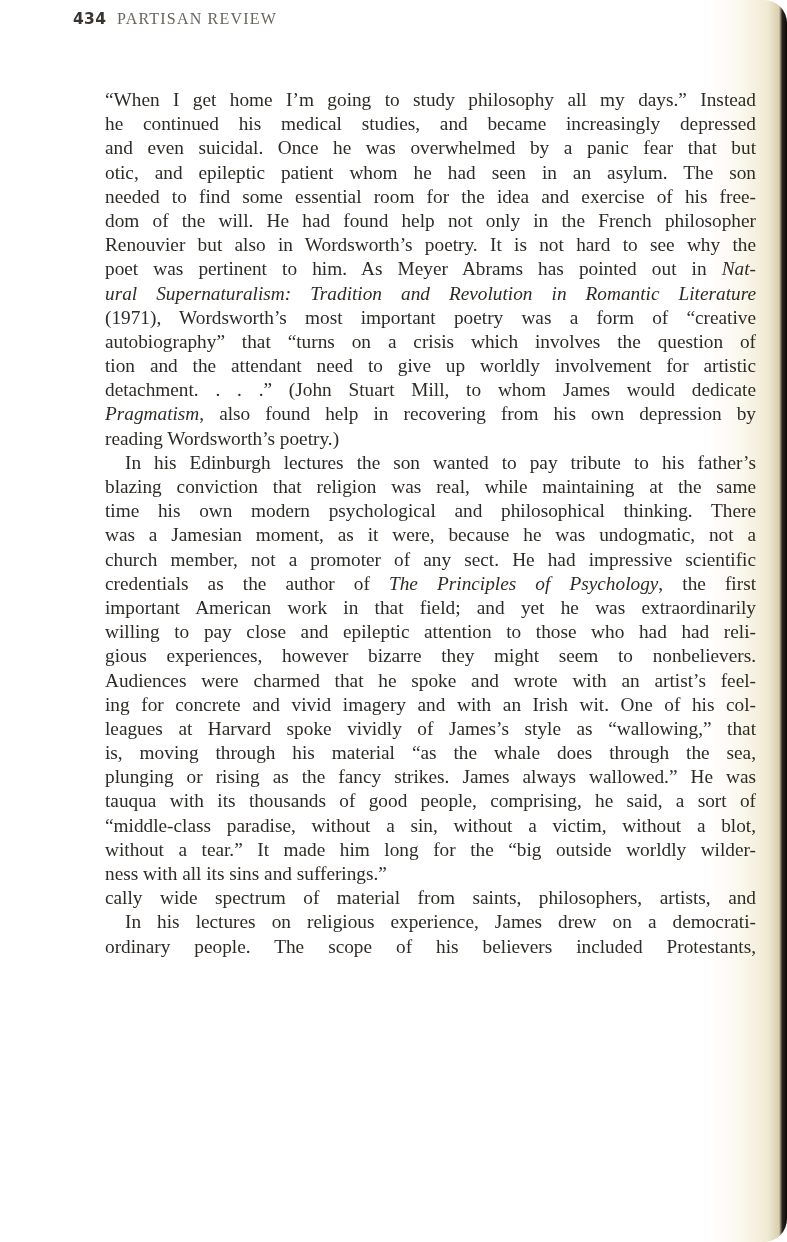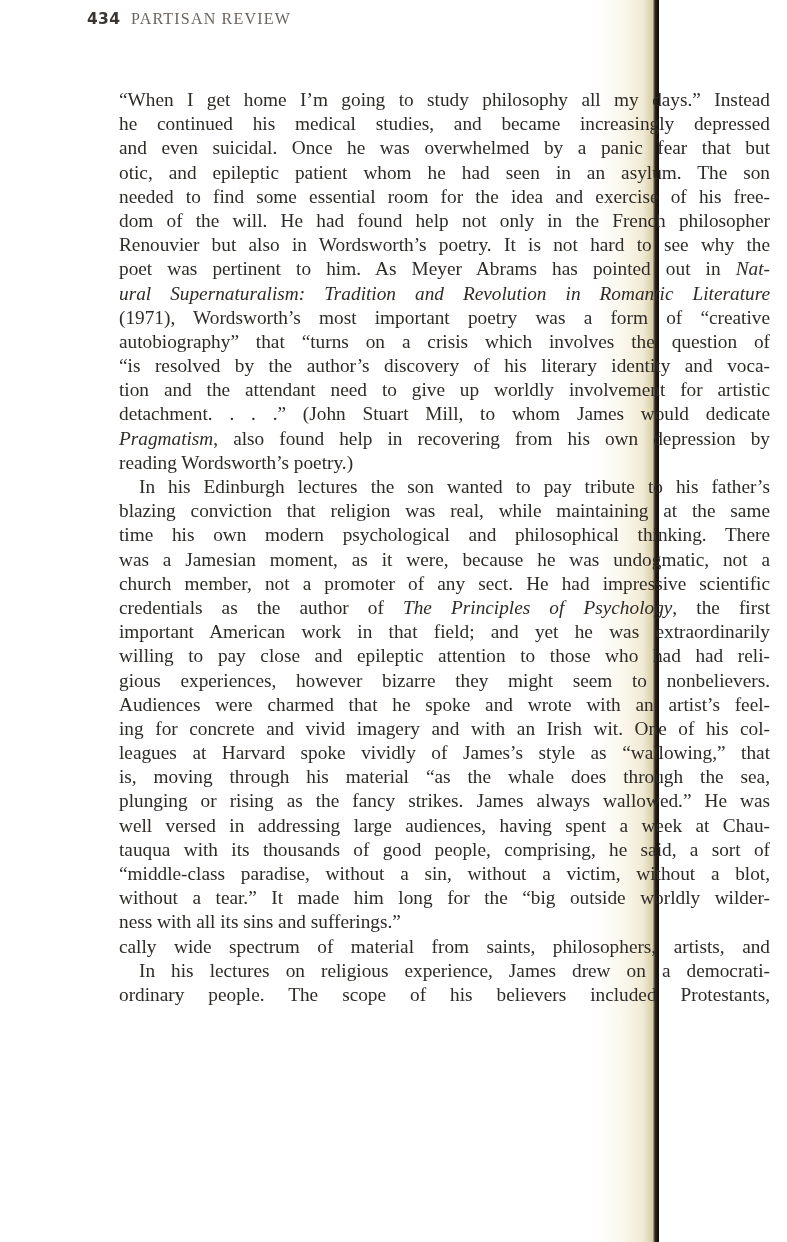--- a/index.html
+++ b/index.html
@@ -3,22 +3,23 @@
 <meta charset="utf-8">
 <style>
   html, body { margin: 0; padding: 0; }
   body {
     width: 787px; height: 1242px; overflow: hidden; position: relative;
     background: #ffffff;
     font-family: "Liberation Serif", "DejaVu Serif", serif;
     color: #2e2b27;
   }
   .page {
-    position: absolute; left: 14px; top: 0; width: 645px; height: 1242px;
+    position: absolute; left: 0; top: 0; width: 787px; height: 1242px;
     background: linear-gradient(to right, #ffffff 0%, #ffffff 90%, #fbf8ef 94%, #f1ead3 97.5%, #d9cfae 99%, #2a241b 99.4%, #0c0a08 100%);
+    border-radius: 23px;
   }
   .header {
     position: absolute; left: 73px; top: 9px;
     font-size: 17px; letter-spacing: 0.5px; white-space: nowrap;
   }
   .header .pagenum {
     font-family: "DejaVu Sans", sans-serif; font-weight: bold; font-size: 15.5px;
     color: #3a3531; margin-right: 6px; letter-spacing: 0.3px;
   }
   .header .journal {
@@ -49,40 +50,38 @@
       <span class="line"><span>he continued his medical studies, and became increasingly depressed</span></span>
       <span class="line"><span>and even suicidal. Once he was overwhelmed by a panic fear that but</span></span>
       <span class="line"><span>otic, and epileptic patient whom he had seen in an asylum. The son</span></span>
       <span class="line"><span>needed to find some essential room for the idea and exercise of his free-</span></span>
       <span class="line"><span>dom of the will. He had found help not only in the French philosopher</span></span>
       <span class="line"><span>Renouvier but also in Wordsworth’s poetry. It is not hard to see why the</span></span>
       <span class="line"><span>poet was pertinent to him. As Meyer Abrams has pointed out in </span><i>Nat-</i></span>
       <span class="line"><i>ural Supernaturalism: Tradition and Revolution in Romantic Literature</i></span>
       <span class="line"><span>(1971), Wordsworth’s most important poetry was a form of “creative</span></span>
       <span class="line"><span>autobiography” that “turns on a crisis which involves the question of</span></span>
-      <span class="line"><span>“is resolved by the author’s discovery of his literary identity and voca-</span></span>
       <span class="line"><span>tion and the attendant need to give up worldly involvement for artistic</span></span>
       <span class="line"><span>detachment. . . .” (John Stuart Mill, to whom James would dedicate</span></span>
       <span class="line"><i>Pragmatism</i><span>, also found help in recovering from his own depression by</span></span>
       <span class="line last"><span>reading Wordsworth’s poetry.)</span></span>
       <span class="line indent"><span>In his Edinburgh lectures the son wanted to pay tribute to his father’s</span></span>
       <span class="line"><span>blazing conviction that religion was real, while maintaining at the same</span></span>
       <span class="line"><span>time his own modern psychological and philosophical thinking. There</span></span>
       <span class="line"><span>was a Jamesian moment, as it were, because he was undogmatic, not a</span></span>
       <span class="line"><span>church member, not a promoter of any sect. He had impressive scientific</span></span>
       <span class="line"><span>credentials as the author of </span><i>The Principles of Psychology</i><span>, the first</span></span>
       <span class="line"><span>important American work in that field; and yet he was extraordinarily</span></span>
       <span class="line"><span>willing to pay close and epileptic attention to those who had had reli-</span></span>
       <span class="line"><span>gious experiences, however bizarre they might seem to nonbelievers.</span></span>
       <span class="line"><span>Audiences were charmed that he spoke and wrote with an artist’s feel-</span></span>
       <span class="line"><span>ing for concrete and vivid imagery and with an Irish wit. One of his col-</span></span>
       <span class="line"><span>leagues at Harvard spoke vividly of James’s style as “wallowing,” that</span></span>
       <span class="line"><span>is, moving through his material “as the whale does through the sea,</span></span>
       <span class="line"><span>plunging or rising as the fancy strikes. James always wallowed.” He was</span></span>
-      <span class="line"><span>well versed in addressing large audiences, having spent a week at Chau-</span></span>
       <span class="line"><span>tauqua with its thousands of good people, comprising, he said, a sort of</span></span>
       <span class="line"><span>“middle-class paradise, without a sin, without a victim, without a blot,</span></span>
       <span class="line"><span>without a tear.” It made him long for the “big outside worldly wilder-</span></span>
       <span class="line last"><span>ness with all its sins and sufferings.”</span></span>
       <span class="line"><span>cally wide spectrum of material from saints, philosophers, artists, and</span></span>
       <span class="line indent"><span>In his lectures on religious experience, James drew on a democrati-</span></span>
       <span class="line"><span>ordinary people. The scope of his believers included Protestants,</span></span>
     </div>
 </div>
 

